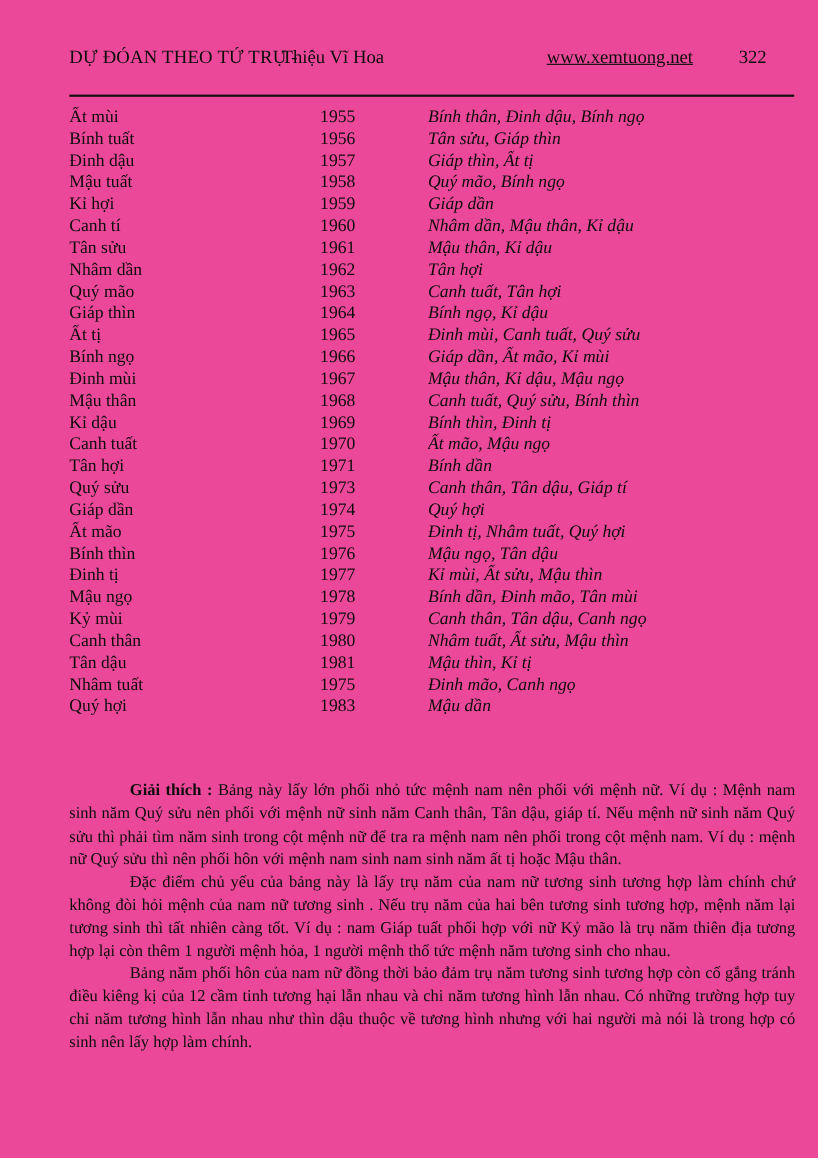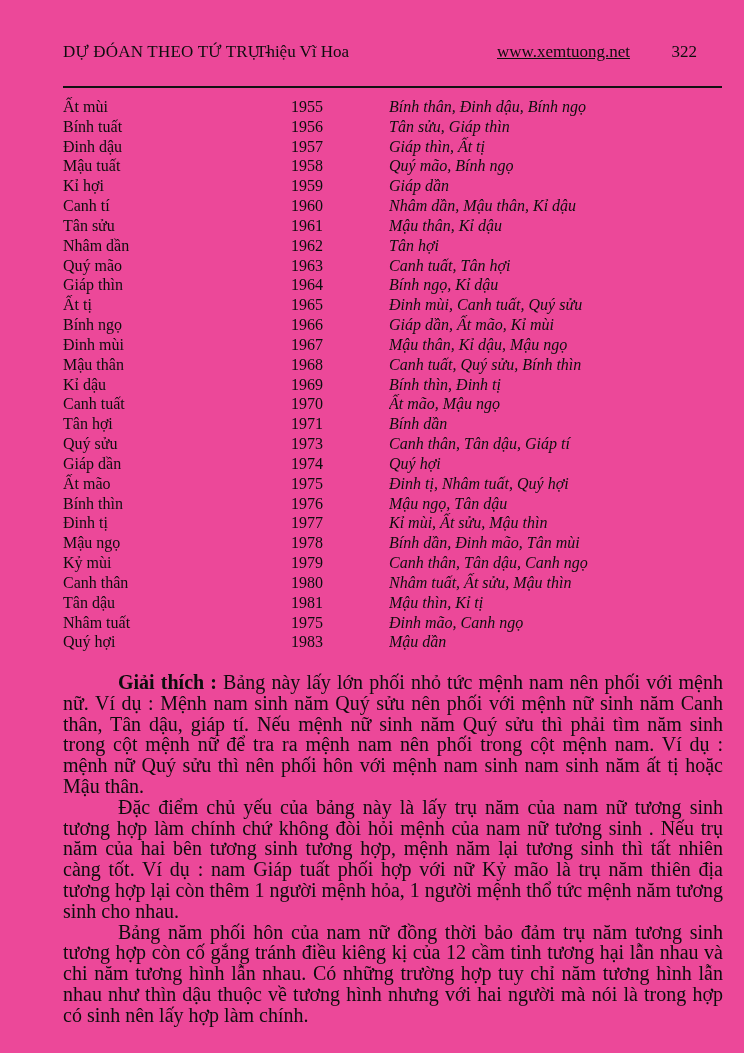--- a/index.html
+++ b/index.html
@@ -47,23 +47,23 @@
     font-size: 16px;
   }
   .t-row { display: flex; height: 19.83px; line-height: 19.83px; }
   .t-nam  { width: 201px; overflow: hidden; }
   .t-year { width: 98px;  overflow: hidden; margin-left: 27px; }
   .t-nu   { flex: 1; overflow: hidden; font-style: italic; }
   
   .paras {
     position: absolute;
     left: 63px;
-    top: 672px;
+    top: 709px;
     width: 660px;
-    font-size: 20px;
+    font-size: 15px;
     line-height: 20.8px;
     text-align: justify;
   }
   .paras p { margin: 0; text-indent: 55px; }
   .paras b { font-weight: bold; }
 </style>
 </head>
 <body>
 
 <div class="page">

